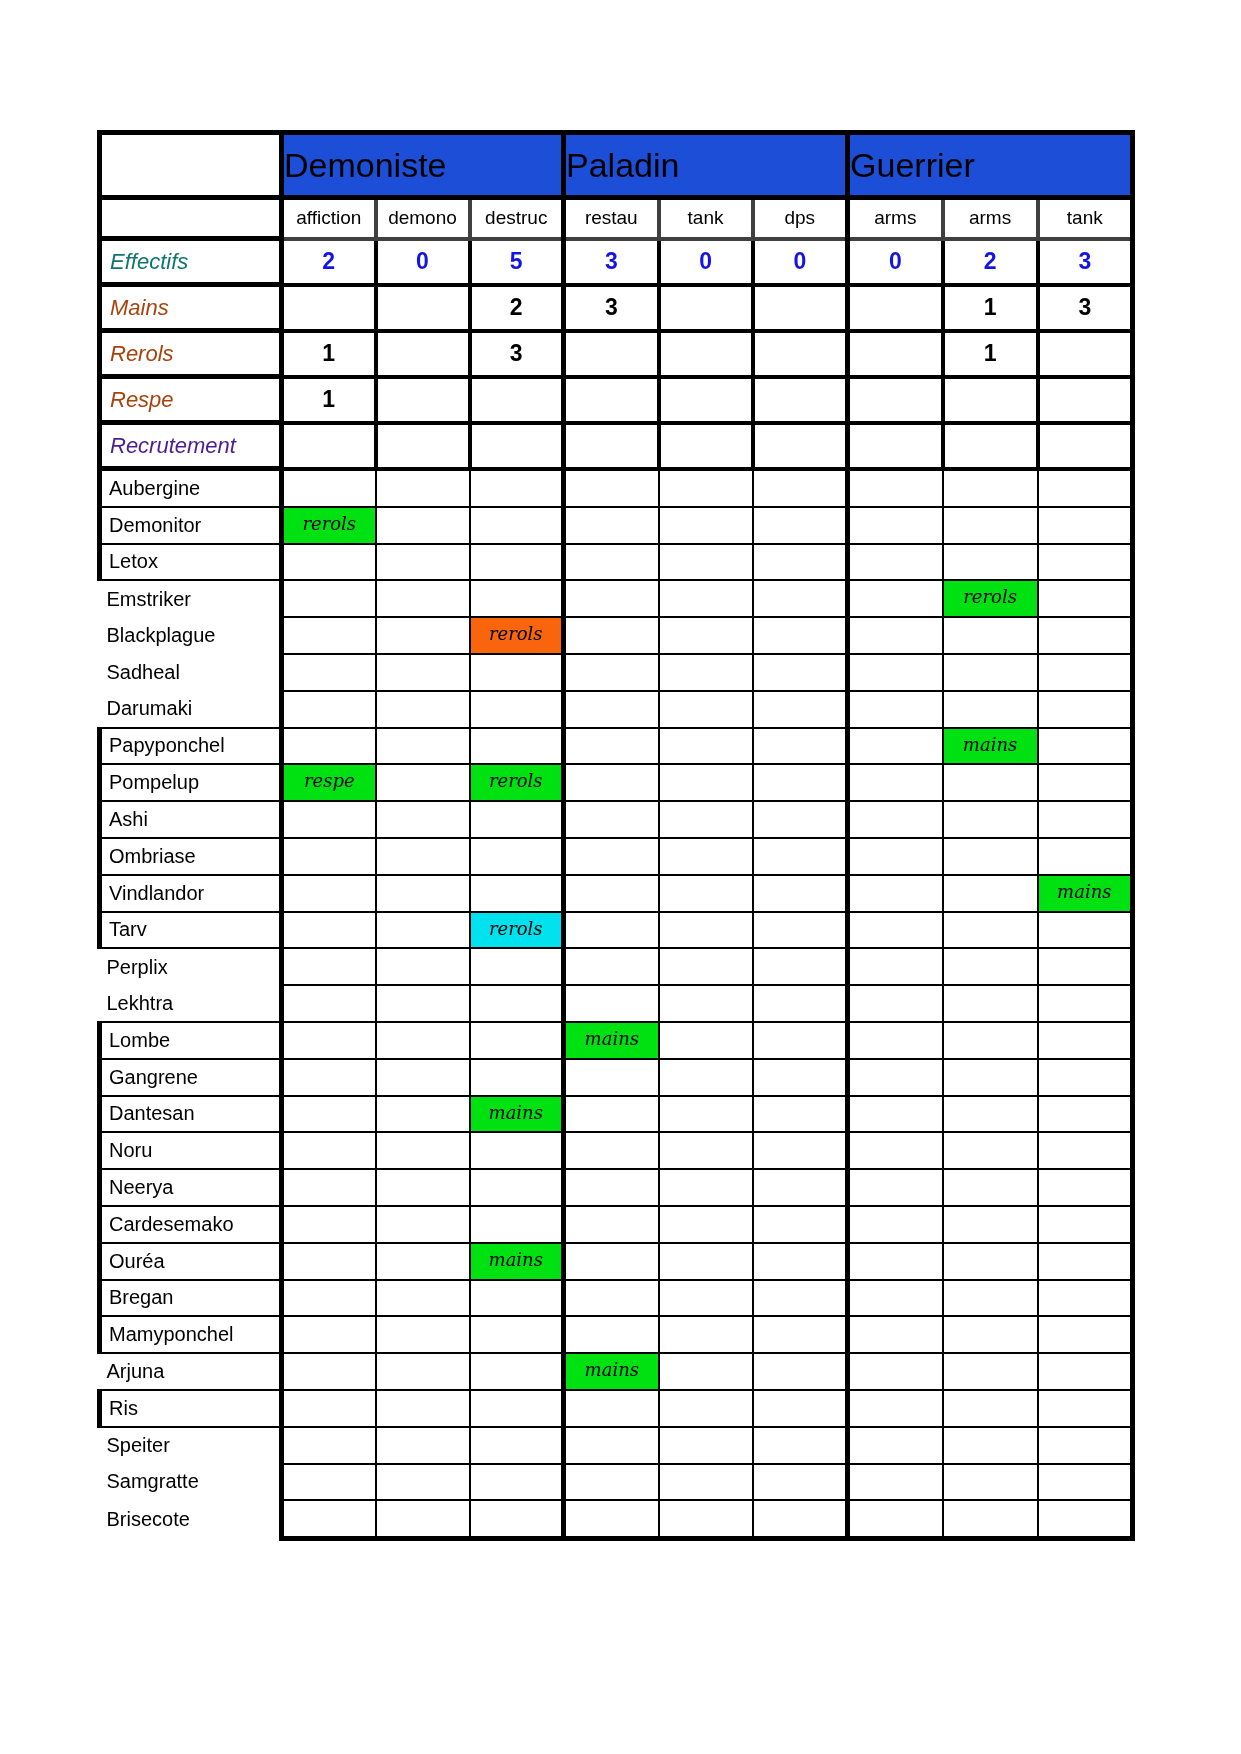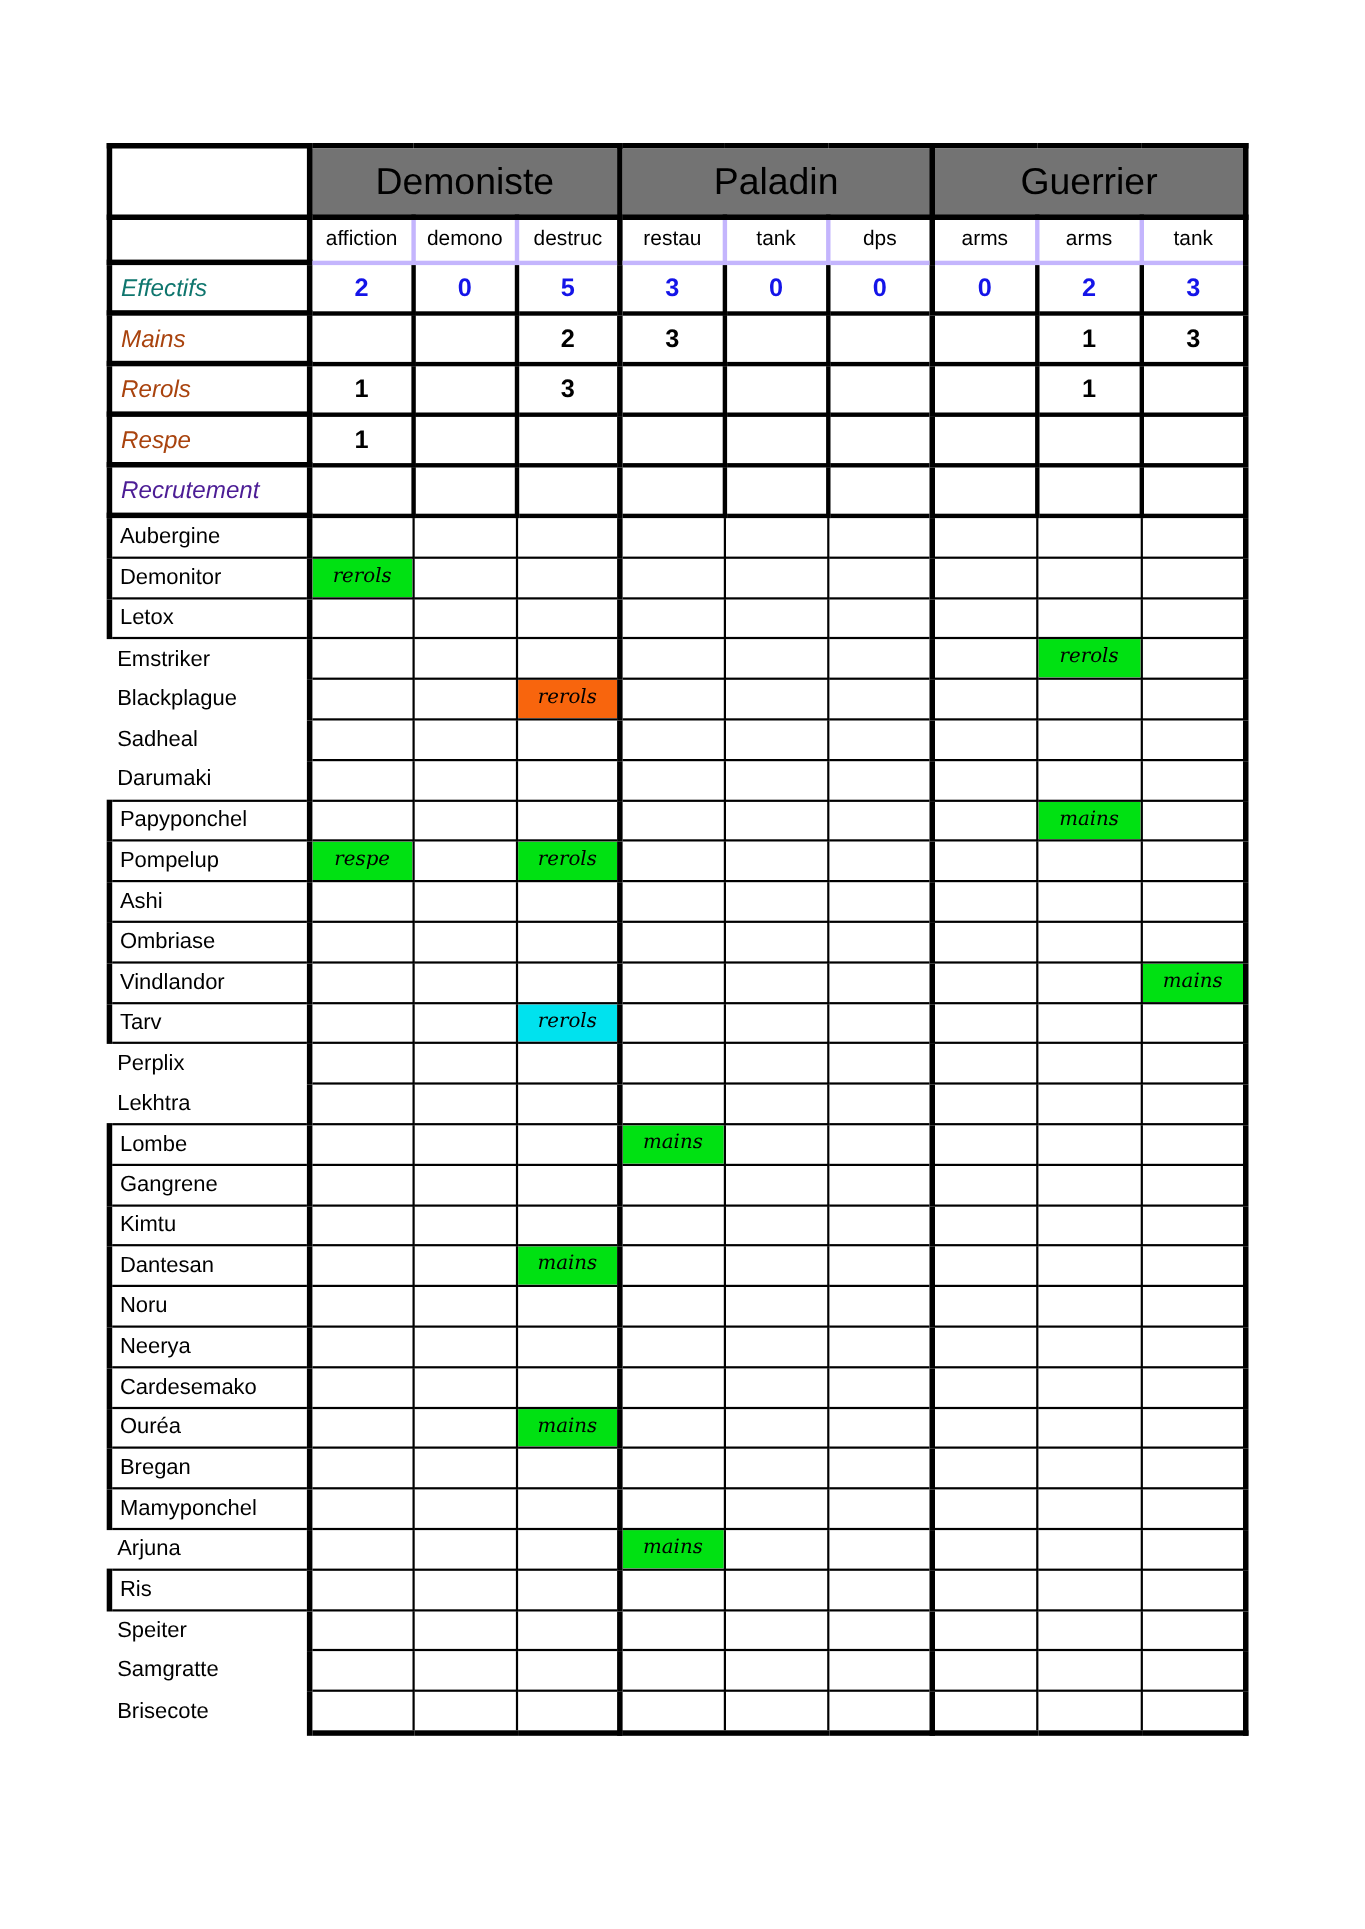--- a/index.html
+++ b/index.html
@@ -6,22 +6,22 @@
   .page{position:relative;width:1241px;height:1754px;background:#ffffff;overflow:hidden;
         font-family:"Liberation Sans",sans-serif;}
   table.sheet{position:absolute;left:97px;top:130px;border-collapse:collapse;table-layout:fixed;width:1033px;}
   td{padding:0;vertical-align:middle;overflow:hidden;white-space:nowrap;}
   
   tr.r-class td{height:60px;}
   tr.r-spec td{height:36px;}
   tr.r-stat td{height:41px;}
   tr.r-name td{height:34.8px;}
   
-  td.th-class{border:5px solid #000;text-align:center;font-size:34px;color:#000;background:#737373;}
-  td.th-spec{border:4px solid #c4b5fd;text-align:center;font-size:19px;color:#000;}
+  td.th-class{border:5px solid #000;font-size:34px;color:#000;background:#1d4ed8;}
+  td.th-spec{border:4px solid #404040;text-align:center;font-size:19px;color:#000;}
   td.corner{border:5px solid #000;background:#fff;}
   
   td.lbl{border:5px solid #000;font-style:italic;font-size:22px;padding-left:8px;}
   td.val{border:4px solid #000;text-align:center;font-weight:bold;font-size:23px;color:#000;}
   
   td.gl{border-left-width:5px !important;border-left-style:solid;border-left-color:#000;}
   td.gr{border-right-width:5px !important;border-right-style:solid;border-right-color:#000;}
   
   td.nm{font-size:20px;padding-left:7px;color:#000;border-right:5px solid #000;}
   td.nm.boxed{border-left:5px solid #000;border-top:2px solid #000;border-bottom:2px solid #000;}
@@ -345,32 +345,20 @@
           <td class="dc"></td>
           <td class="dc gr"></td>
           <td class="dc gl"></td>
           <td class="dc"></td>
           <td class="dc gr"></td>
           <td class="dc gl"></td>
           <td class="dc"></td>
           <td class="dc gr"></td>
         </tr>
         <tr class="r-name">
-          <td class="nm boxed">Kimtu</td>
-          <td class="dc gl"></td>
-          <td class="dc"></td>
-          <td class="dc gr"></td>
-          <td class="dc gl"></td>
-          <td class="dc"></td>
-          <td class="dc gr"></td>
-          <td class="dc gl"></td>
-          <td class="dc"></td>
-          <td class="dc gr"></td>
-        </tr>
-        <tr class="r-name">
           <td class="nm boxed">Dantesan</td>
           <td class="dc gl"></td>
           <td class="dc"></td>
           <td class="dc gr">
             <span class="mark" style="background: rgb(0, 225, 18);">mains</span>
           </td>
           <td class="dc gl"></td>
           <td class="dc"></td>
           <td class="dc gr"></td>
           <td class="dc gl"></td>

